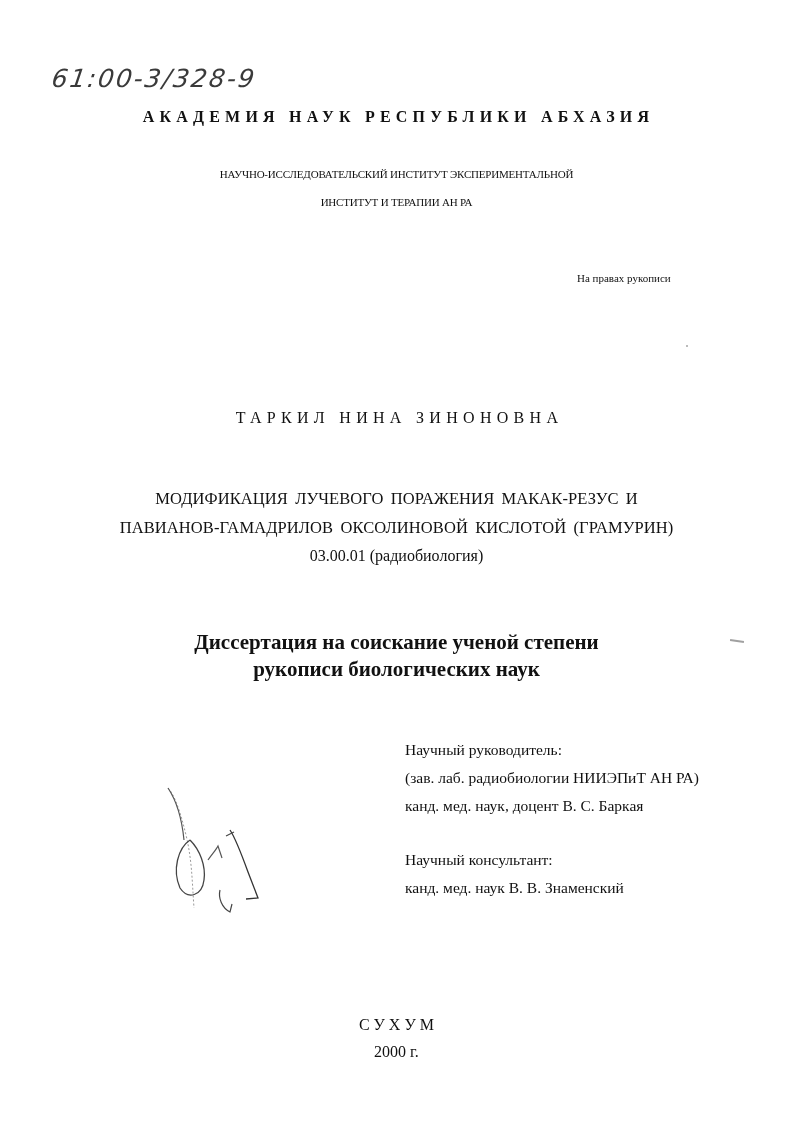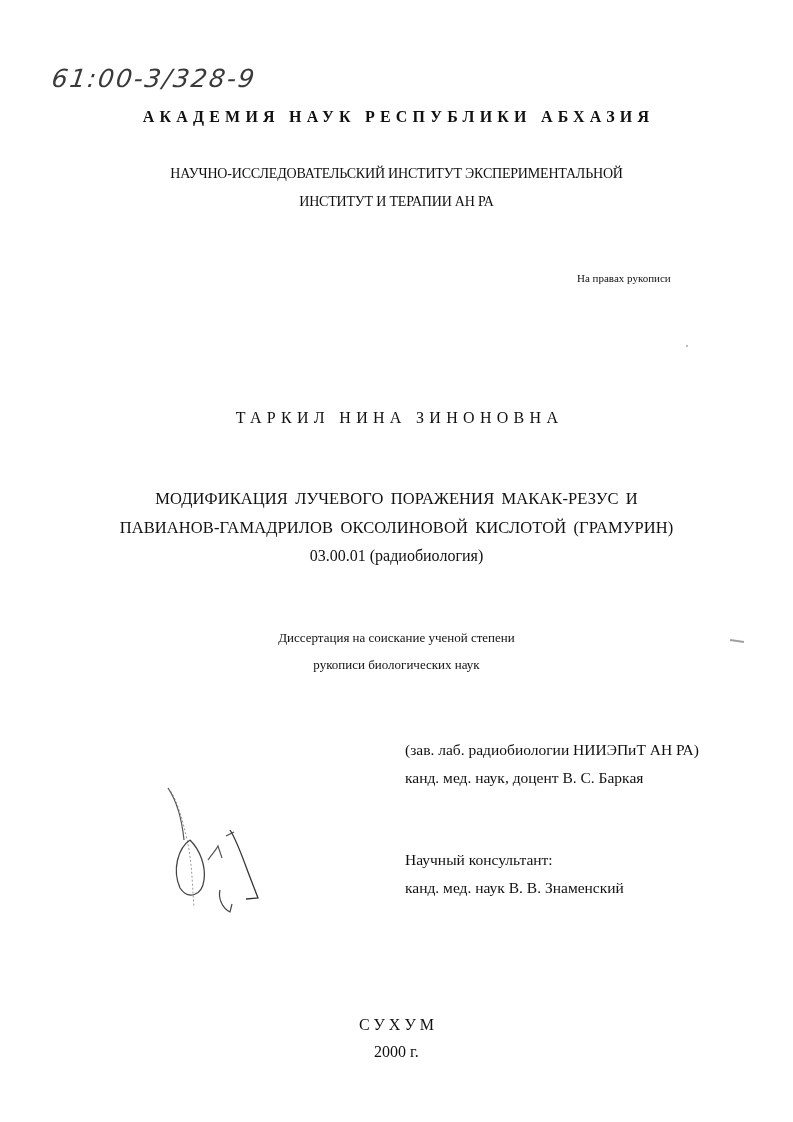--- a/index.html
+++ b/index.html
@@ -30,41 +30,41 @@
     }
     .academy {
       top: 108px;
       font-size: 16px;
       font-weight: bold;
       letter-spacing: 5.2px;
       color: #111;
       left: 2px;
     }
     .institute {
-      font-size: 14px;
+      font-size: 11px;
       line-height: 28px;
       letter-spacing: -0.2px;
     }
     .rights {
       left: 577px; top: 272px;
       font-size: 11px;
     }
     .author {
       top: 409px;
       font-size: 16px;
       letter-spacing: 5.3px;
       left: 3px;
     }
     .title-line {
       font-size: 16.5px;
       letter-spacing: 0.1px;
       word-spacing: 3px;
     }
     .code-line { font-size: 16px; }
-    .thesis-line { font-size: 13px; }
+    .thesis-line { font-size: 21px; font-weight: bold; }
     .sup-block {
       left: 405px;
       font-size: 15.5px;
       line-height: 28px;
     }
     .city {
       top: 1016px;
       font-size: 16px;
       letter-spacing: 4px;
       left: 2px;
@@ -107,20 +107,21 @@
   <div class="abs center author">ТАРКИЛ НИНА ЗИНОНОВНА</div>
 
   <div class="abs center title-line" style="top:489px;">МОДИФИКАЦИЯ ЛУЧЕВОГО ПОРАЖЕНИЯ МАКАК-РЕЗУС  И</div>
   <div class="abs center title-line" style="top:518px;text-align:center;">ПАВИАНОВ-ГАМАДРИЛОВ ОКСОЛИНОВОЙ КИСЛОТОЙ (ГРАМУРИН)</div>
   <div class="abs center code-line" style="top:547px;">03.00.01 (радиобиология)</div>
 
   <div class="abs center thesis-line" style="top:630px;">Диссертация на соискание ученой степени</div>
   <div class="abs center thesis-line" style="top:657px;">рукописи биологических наук</div>
 
   <div class="abs sup-block" style="top:736px;">
+    <div>Научный руководитель:</div>
     <div>(зав. лаб. радиобиологии НИИЭПиТ АН РА)</div>
     <div>канд. мед. наук, доцент В. С. Баркая</div>
   </div>
 
   <div class="abs sup-block" style="top:846px;">
     <div>Научный консультант:</div>
     <div>канд. мед. наук В. В. Знаменский</div>
   </div>
 
   <svg class="abs signature" viewBox="0 0 110 140">

